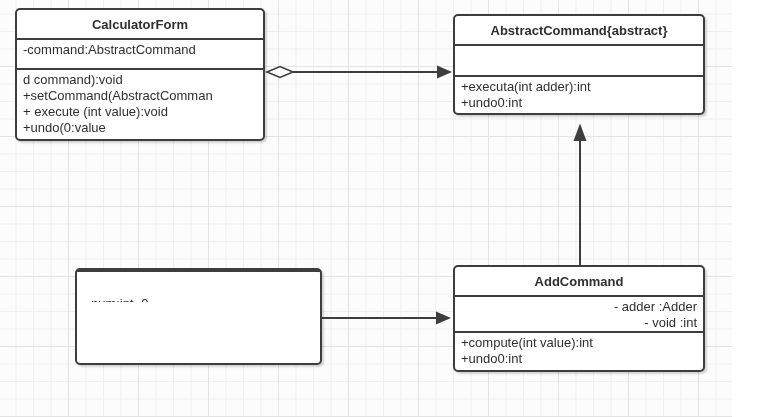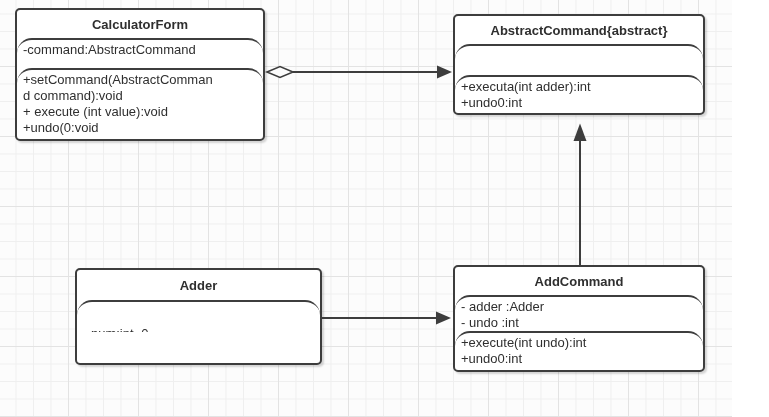--- a/index.html
+++ b/index.html
@@ -47,21 +47,20 @@
     flex: 0 0 auto;
     display: flex;
     align-items: center;
     justify-content: center;
   }
   .uml-attrs, .uml-methods {
     border-top: 2px solid var(--border);
     padding: 2px 6px 0 6px;
     overflow: hidden;
     flex: 0 0 auto;
-    border-radius: 15px;
   }
   .uml-methods { flex: 1 1 auto; }
   .uml-line {
     font-size: 13px;
     line-height: 16px;
     white-space: nowrap;
   }
   
   #box-calculator-form { left: 15px;  top: 8px;   width: 250px; height: 133px; }
   #box-calculator-form .uml-title { height: 28px; }
@@ -71,21 +70,21 @@
   #box-abstract-command .uml-title { height: 28px; }
   #box-abstract-command .uml-attrs { height: 31px; }
 
   #box-adder { left: 75px;  top: 268px; width: 247px; height: 97px; }
   #box-adder .uml-title { height: 30px; }
   #box-adder .uml-attrs { height: 32px; }
   #box-adder .uml-attrs { padding-top: 24px; }
 
   #box-add-command { left: 453px; top: 265px; width: 252px; height: 107px; }
   #box-add-command .uml-title { height: 28px; }
-  #box-add-command .uml-attrs { height: 36px; }
+  #box-add-command .uml-attrs { height: 36px; text-align: right; }
 
   .overlay {
     position: absolute;
     left: 0; top: 0;
     width: 769px;
     height: 417px;
   }
   .connector-line { stroke: var(--border); stroke-width: 2; fill: none; }
   .marker-filled { fill: var(--border); stroke: none; }
   .marker-hollow { fill: var(--bg); stroke: var(--border); stroke-width: 1.6; }
@@ -94,51 +93,50 @@
 <body>
 
 <div class="canvas">
 
   <div class="uml-class" id="box-calculator-form">
     <div class="uml-title">CalculatorForm</div>
     <div class="uml-attrs">
       <div class="uml-line">-command:AbstractCommand</div>
     </div>
     <div class="uml-methods">
+      <div class="uml-line">d command):void</div>
       <div class="uml-line">+setCommand(AbstractComman</div>
-      <div class="uml-line">d command):void</div>
       <div class="uml-line">+ execute (int value):void</div>
-      <div class="uml-line">+undo(0:void</div>
+      <div class="uml-line">+undo(0:value</div>
     </div>
   </div>
 
   <div class="uml-class" id="box-abstract-command">
     <div class="uml-title">AbstractCommand{abstract}</div>
     <div class="uml-attrs"></div>
     <div class="uml-methods">
       <div class="uml-line">+executa(int adder):int</div>
       <div class="uml-line">+undo0:int</div>
     </div>
   </div>
 
   <div class="uml-class" id="box-adder">
-    <div class="uml-title">Adder</div>
     <div class="uml-attrs">
       <div class="uml-line">- num:int=0</div>
     </div>
   </div>
 
   <div class="uml-class" id="box-add-command">
     <div class="uml-title">AddCommand</div>
     <div class="uml-attrs">
       <div class="uml-line">- adder :Adder</div>
-      <div class="uml-line">- undo :int</div>
+      <div class="uml-line">- void :int</div>
     </div>
     <div class="uml-methods">
-      <div class="uml-line">+execute(int undo):int</div>
+      <div class="uml-line">+compute(int value):int</div>
       <div class="uml-line">+undo0:int</div>
     </div>
   </div>
 
   <svg class="overlay" viewBox="0 0 769 417" xmlns="http://www.w3.org/2000/svg">
 
     <g>
       <path class="connector-line" d="M293 72 H438"></path>
       <path class="marker-hollow" d="M267 72 L280 66.5 L293 72 L280 77.5 Z"></path>
       <path class="marker-filled" d="M452 72 L437 65.5 L437 78.5 Z"></path>

